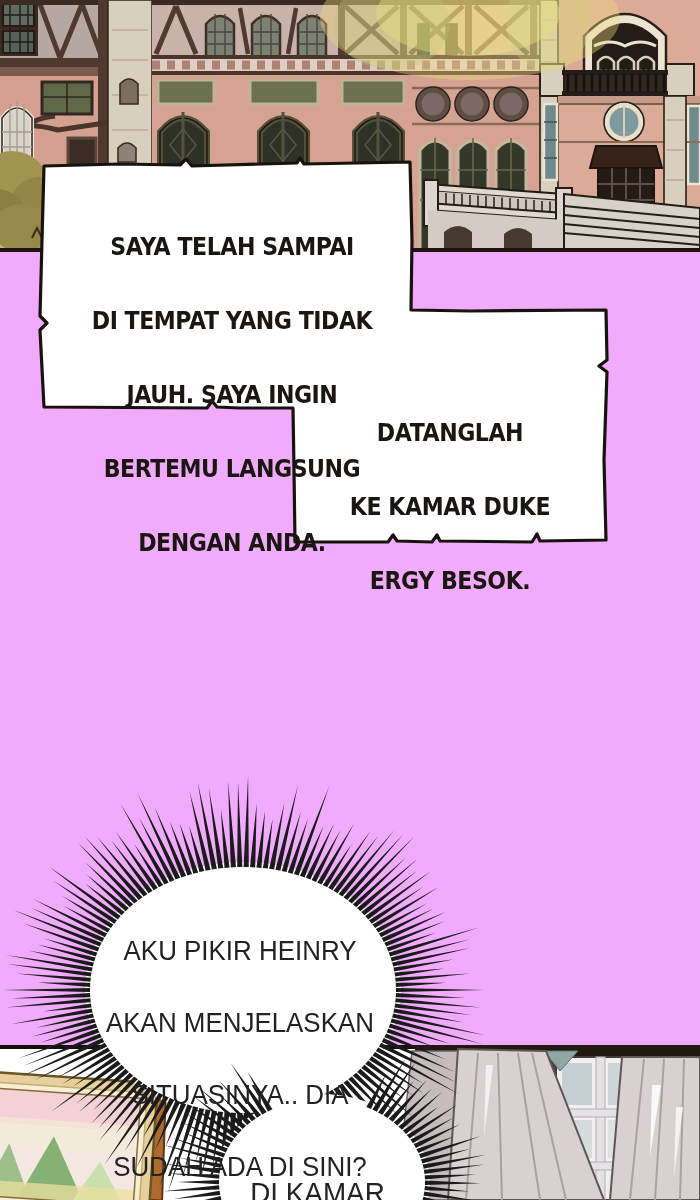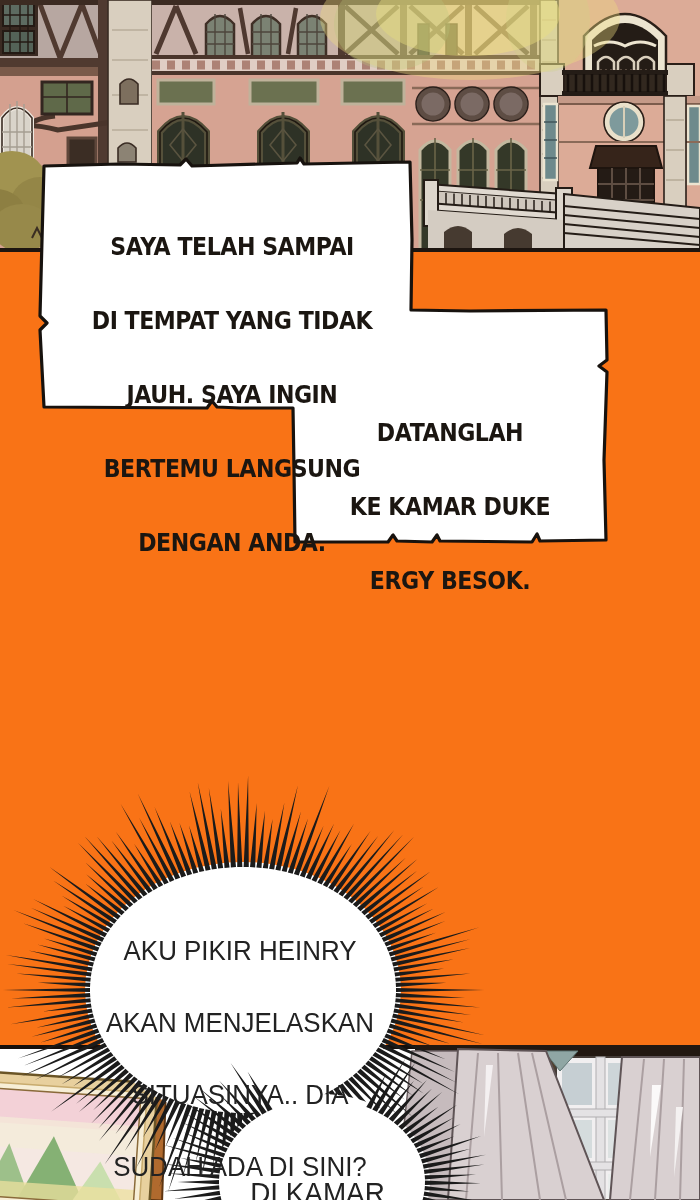--- a/index.html
+++ b/index.html
@@ -1,16 +1,16 @@
 <!DOCTYPE html>
 <html><head>
 <meta charset="utf-8">
 <style>
   html,body{margin:0;padding:0;background:#ffffff;}
-  .page{position:relative;width:700px;height:1200px;overflow:hidden;background:#f97316;
+  .page{position:relative;width:700px;height:1200px;overflow:hidden;background:#f0abfc;
         font-family:"Liberation Sans",sans-serif;}
   .panel{position:absolute;left:0;width:700px;}
   .panel svg{display:block;}
   .overlay{position:absolute;left:0;top:0;width:700px;height:1200px;pointer-events:none;}
   .txt{position:absolute;text-align:center;color:#1b1611;white-space:pre-line;}
   .comicfont{font-family:"DejaVu Sans",sans-serif;font-weight:700;transform:scaleX(.92);
              transform-origin:center top;letter-spacing:-.5px;}
   .burstfont{font-family:"Liberation Sans",sans-serif;font-weight:400;transform:scaleX(.96);
              transform-origin:center top;color:#222;}
   .t-bubble1{left:48px;top:192px;width:368px;font-size:24px;line-height:37px;}

